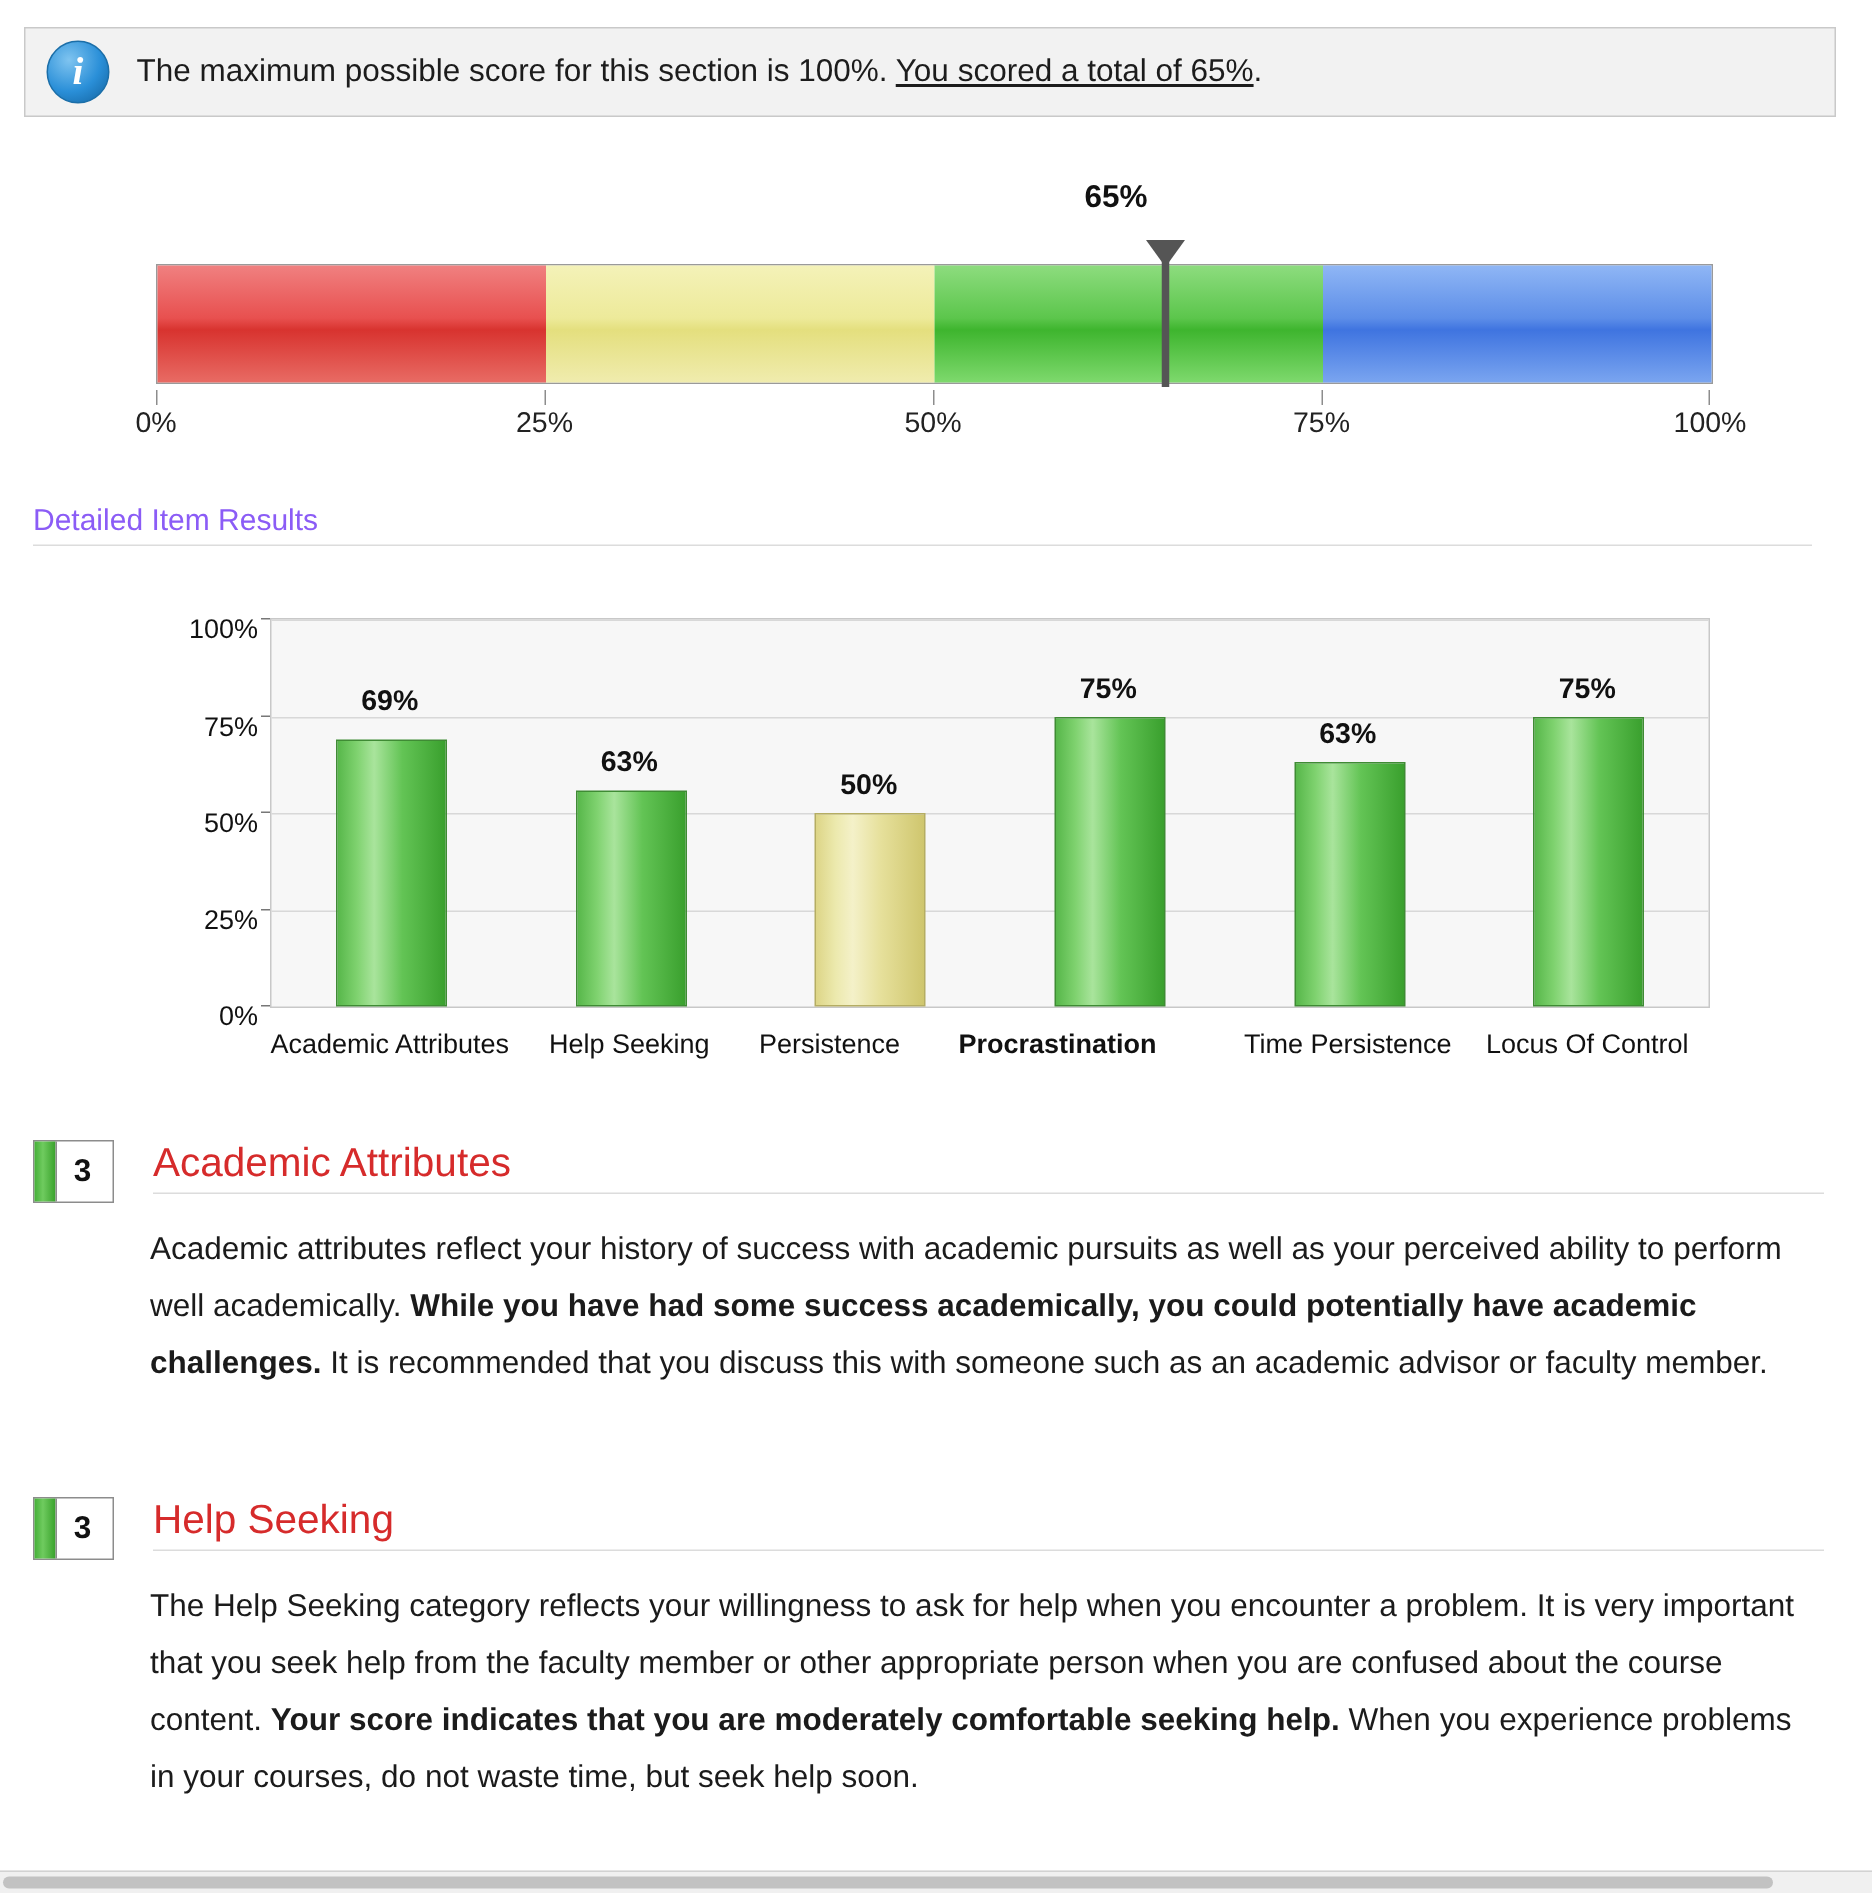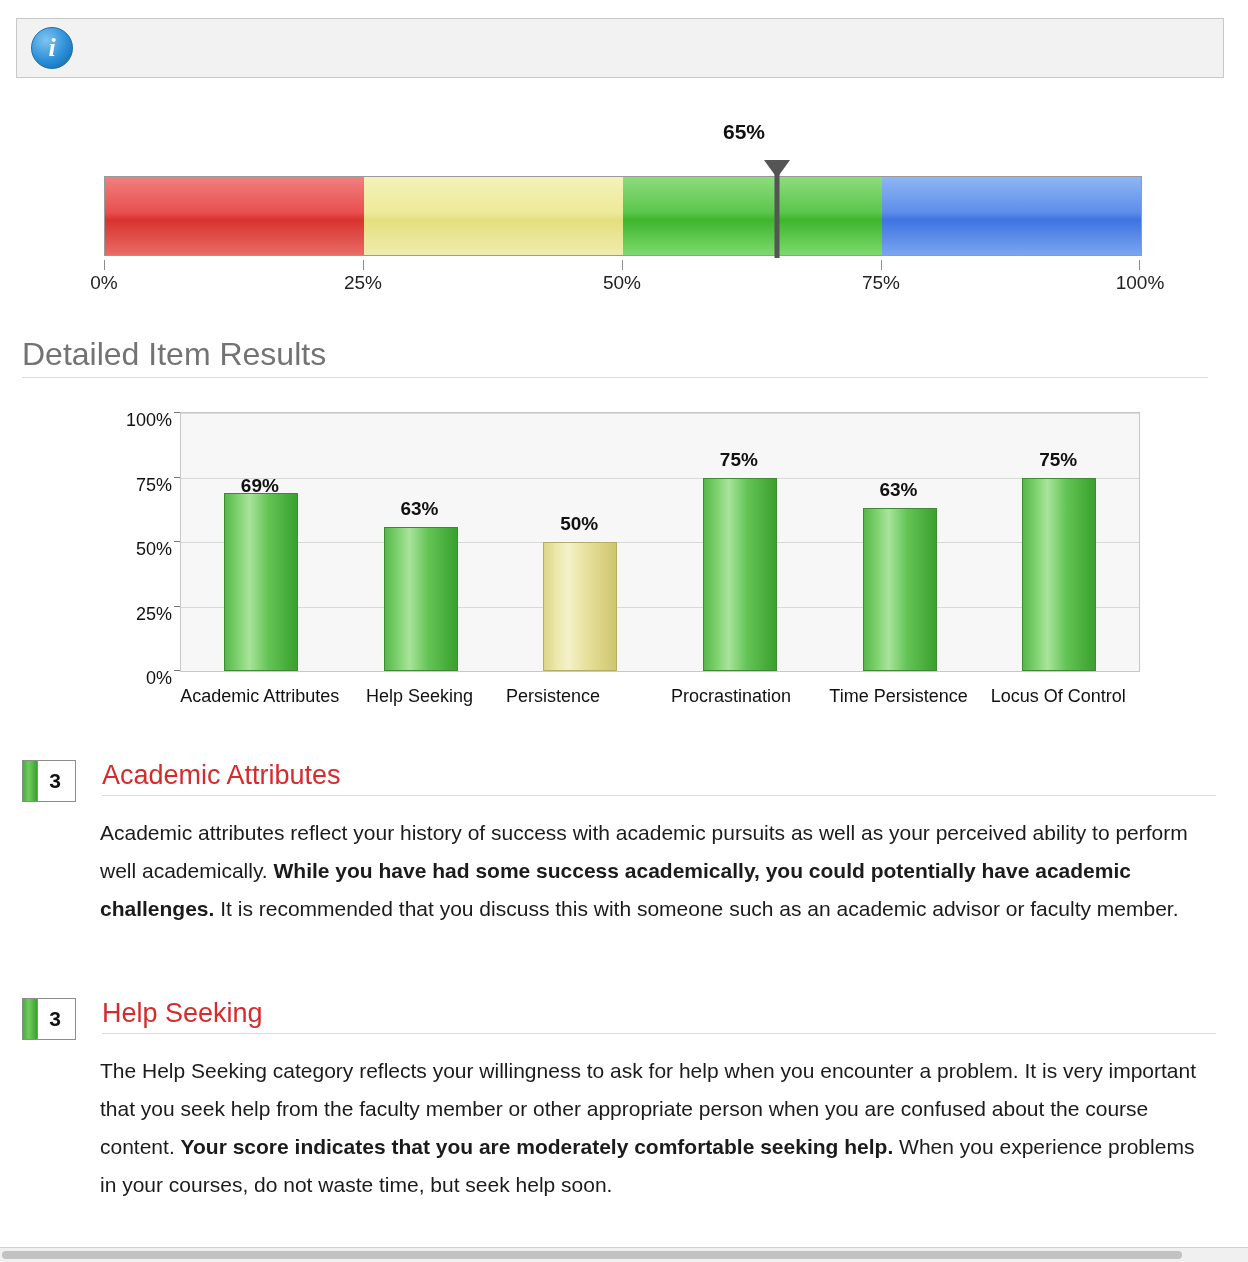--- a/index.html
+++ b/index.html
@@ -124,23 +124,23 @@
 
   
   .section-head {
     position: absolute;
     left: 22px;
     top: 336px;
     width: 1186px;
   }
   .section-head h2 {
     margin: 0;
-    font-size: 32px;
+    font-size: 20px;
     font-weight: normal;
-    color: #737373;
+    color: #8b5cf6;
   }
   .section-rule {
     margin-top: 4px;
     border-bottom: 1px solid #dcdcdc;
     width: 1186px;
   }
 
   
   .chart {
     position: absolute;
@@ -301,20 +301,23 @@
     background: #c2c2c2;
   }
 </style>
 </head>
 <body>
 
 <div id="page">
 
   <div class="info-banner">
     <div class="info-icon">i</div>
+    <div class="info-text">
+      <span>The maximum possible score for this section is 100%. </span><span class="underline">You scored a total of 65%</span><span>.</span>
+    </div>
   </div>
 
   <div class="gauge-wrap">
     <div class="gauge-label" id="gauge-label" style="left: 640px;">65%</div>
     <div class="gauge-bar" id="gauge-bar">
         <div class="seg red" style="width: 259px;"></div>
         <div class="seg yellow" style="width: 259px;"></div>
         <div class="seg green" style="width: 259px;"></div>
         <div class="seg blue" style="width: 259px;"></div>
       </div>
@@ -356,30 +359,30 @@
         <div class="bar green" style="left: 202.5px; height: 144.48px;"></div>
         <div class="bar yellow" style="left: 362.167px; height: 129px;"></div>
         <div class="bar green" style="left: 521.833px; height: 193.5px;"></div>
         <div class="bar green" style="left: 681.5px; height: 162.54px;"></div>
         <div class="bar green" style="left: 841.167px; height: 193.5px;"></div>
       </div>
     <div id="chart-xlabels">
         <div class="x-label" style="left: 159.833px; top: 280px;">Academic Attributes</div>
         <div class="x-label" style="left: 319.5px; top: 280px;">Help Seeking</div>
         <div class="x-label" style="left: 453px; top: 280px;">Persistence</div>
-        <div class="x-label" style="left: 631px; top: 280px;">Procrastination</div>
+        <div class="x-label" style="left: 605px; top: 280px; font-weight: bold;">Procrastination</div>
         <div class="x-label" style="left: 798.5px; top: 280px;">Time Persistence</div>
         <div class="x-label" style="left: 958.167px; top: 280px; text-align: center;">Locus Of Control</div>
       </div>
   <div class="y-tick" style="top: 266px;"></div>
       <div class="y-tick" style="top: 201.5px;"></div>
       <div class="y-tick" style="top: 137px;"></div>
       <div class="y-tick" style="top: 72.5px;"></div>
       <div class="y-tick" style="top: 8px;"></div>
-      <div class="bar-value" style="left: 159.833px; top: 71px; text-align: center;">69%</div>
+      <div class="bar-value" style="left: 159.833px; top: 53px; text-align: center;">69%</div>
       <div class="bar-value" style="left: 319.5px; top: 93.52px;">63%</div>
       <div class="bar-value" style="left: 479.167px; top: 109px;">50%</div>
       <div class="bar-value" style="left: 638.833px; top: 44.5px;">75%</div>
       <div class="bar-value" style="left: 798.5px; top: 75.46px;">63%</div>
       <div class="bar-value" style="left: 958.167px; top: 44.5px;">75%</div>
     </div>
 
   <div id="details-container">
       <div class="detail" style="top: 758px;">
         <div class="detail-head">

